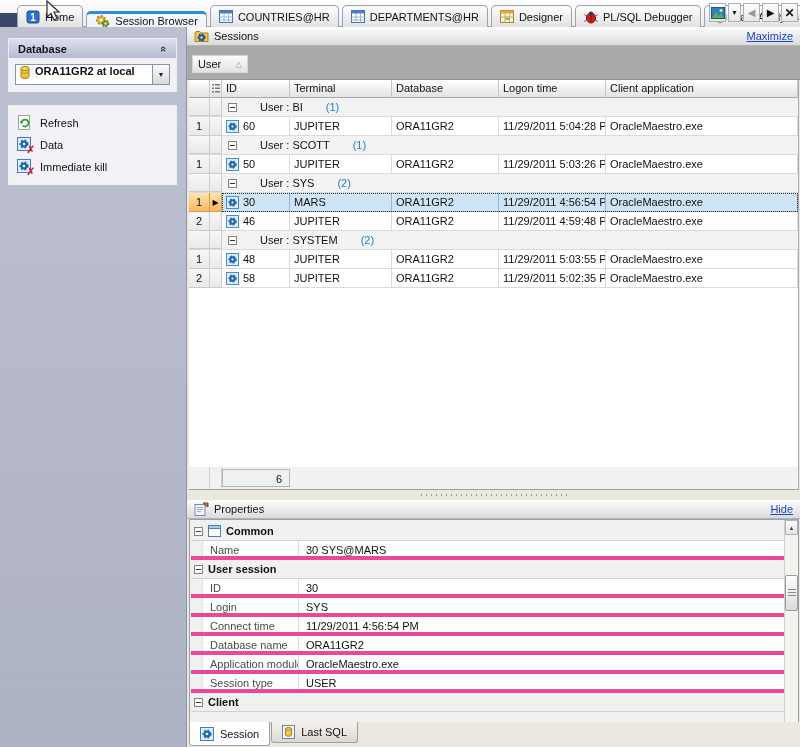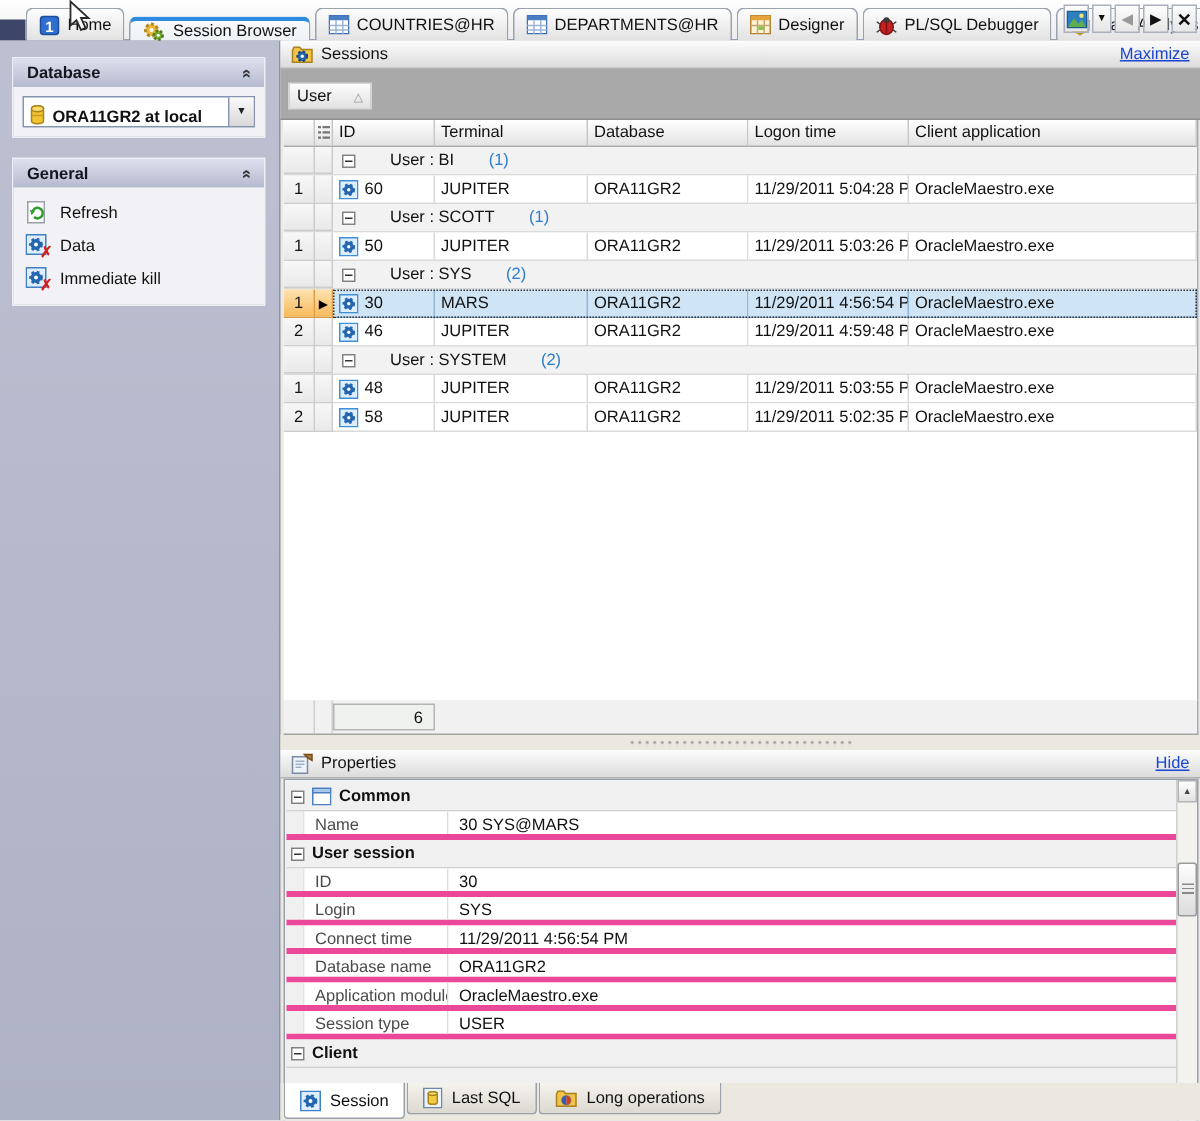--- a/index.html
+++ b/index.html
@@ -42,21 +42,21 @@
   .sidebar { position:absolute; top:27px; left:0; width:186px; bottom:0;
     background:linear-gradient(#bcc0d1 0%, #aeb2c5 100%); }
   .side-panel { position:absolute; left:8px; right:9px; border:1px solid #eceef5; }
   .side-panel-header {
     height:19px; display:flex; align-items:center; padding:0 9px;
     background:linear-gradient(#dde0ec,#b6bad0); font-weight:bold; color:#14161f;
   }
   .chev { margin-left:auto; transform:rotate(90deg); font-weight:bold; color:#333; font-size:11px; }
   .side-panel-body { background:#f2f2f6; padding:6px; }
   .db-panel { top:11px; }
-  .dropdown { height:21px; background:#fff; border:1px solid #8593ad; display:flex; align-items:flex-end; padding-left:3px; }
+  .dropdown { height:21px; background:#fff; border:1px solid #8593ad; display:flex; align-items:flex-start; padding-left:3px; }
   .dd-text { font-weight:bold; flex:1; overflow:hidden; white-space:nowrap; margin-left:4px; }
   .dd-btn { width:17px; height:100%; border-left:1px solid #8593ad;
     background:linear-gradient(#fafafa,#d8d8d8); display:flex; align-items:center; justify-content:center; font-size:7px; color:#222; }
   .gen-panel { top:78px; }
   .side-item { display:flex; gap:7px; align-items:center; height:22px; padding-left:2px; }
   .icon16 { width:16px; height:16px; position:relative; flex:0 0 16px; }
   .redx { position:absolute; right:-2px; bottom:-2px; color:#d42020; font-weight:bold; font-size:10px; line-height:10px; }
 
   
   .main { position:absolute; left:186px; top:27px; width:614px; bottom:0;
@@ -283,24 +283,20 @@
                 <line x1="2" y1="8" x2="10" y2="8" stroke="#c89c20"></line>
               </svg>
           </span>
           <span class="dd-text">ORA11GR2 at local</span>
           <span class="dd-btn">▼</span>
         </div>
       </div>
     </div>
 
     <div class="side-panel gen-panel">
-      <div class="side-panel-header">
-        <span>General</span>
-        <span class="chev">«</span>
-      </div>
       <div class="side-panel-body">
         <div class="side-item">
           <span class="icon16">
             <svg width="16" height="16">
                 <rect x="1.5" y="0.5" width="11" height="14" fill="#fff" stroke="#9aa0a8"></rect>
                 <path d="M4.5 8 a3.5 3.5 0 1 1 1.2 2.7" fill="none" stroke="#2f9e2f" stroke-width="1.7"></path>
                 <polygon points="3,6 6.5,6.5 4,9.5" fill="#2f9e2f"></polygon>
               </svg>
           </span>
           <span>Refresh</span>
@@ -636,27 +632,16 @@
       <div class="btab">
         <span>
           <svg width="13" height="14">
               <rect x="0.5" y="0.5" width="12" height="13" fill="#eef3fa" stroke="#6f87a8"></rect>
               <path d="M3.5 4 Q3.5 2.8 6.5 2.8 Q9.5 2.8 9.5 4 L9.5 10 Q9.5 11.2 6.5 11.2 Q3.5 11.2 3.5 10 Z" fill="#f0cc3c" stroke="#a8821a"></path>
               <ellipse cx="6.5" cy="4" rx="3" ry="1.2" fill="#f8e070" stroke="#a8821a"></ellipse>
             </svg>
         </span>
         <span>Last SQL</span>
       </div>
-      <div class="btab">
-        <span>
-          <svg width="15" height="13">
-              <path d="M1 3.5 L1 11.5 L14 11.5 L14 3 L7 3 L5.8 1.5 L2 1.5 Z" fill="#f2c24a" stroke="#a8821a"></path>
-              <circle cx="7.5" cy="7.5" r="3" fill="#e8e8e8" stroke="#888"></circle>
-              <path d="M7.5 4.5 A3 3 0 0 1 7.5 10.5 Z" fill="#d43c1e"></path>
-              <path d="M7.5 4.5 A3 3 0 0 0 7.5 10.5 Z" fill="#2f5fb0"></path>
-            </svg>
-        </span>
-        <span>Long operations</span>
-      </div>
     </div>
 
   </div>
 </div>
 
 </body></html>

